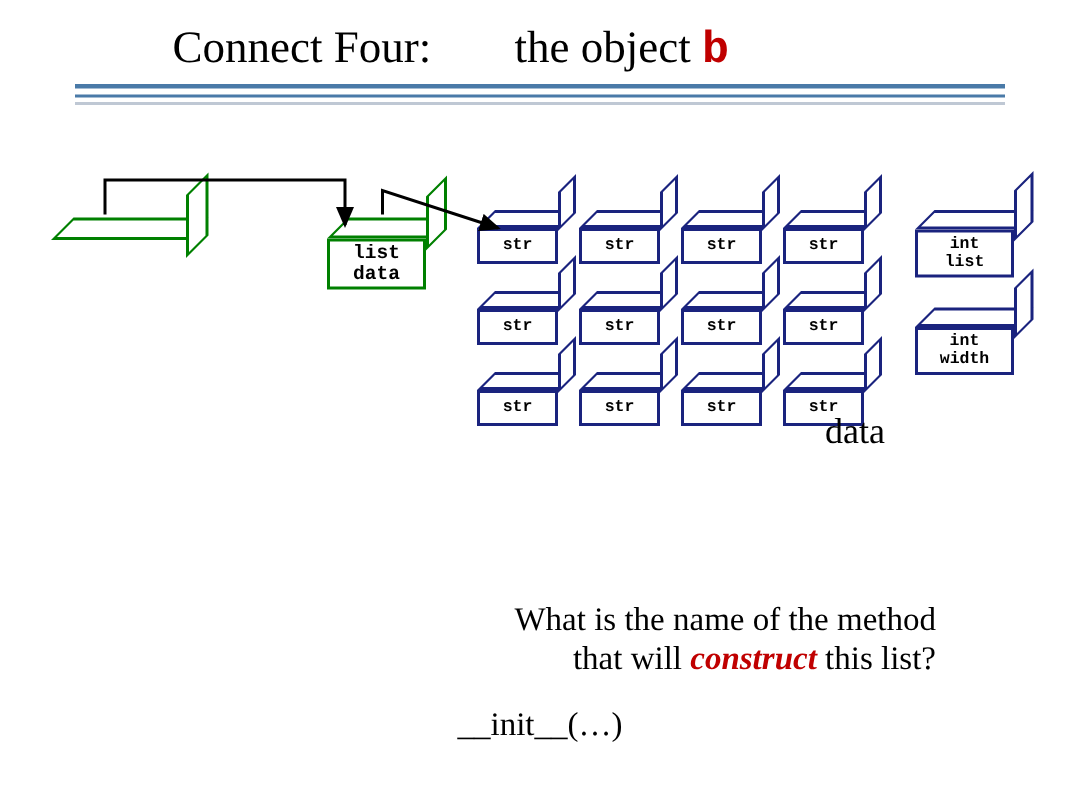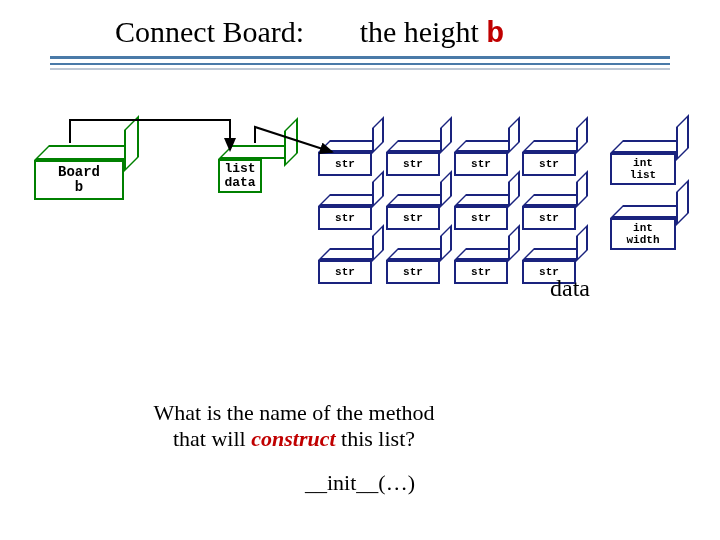--- a/index.html
+++ b/index.html
@@ -93,58 +93,55 @@
   }
 
   .data-label {
     position: absolute;
     font-size: 24px;
     color: #000;
   }
   .question {
     position: absolute;
     font-size: 22px;
-    text-align: center;
+    text-align: right;
     width: 588px;
     left: 0;
+    padding-left: 36px;
   }
   .construct { color: #c00000; font-weight: bold; font-style: italic; }
   .answer {
     position: absolute;
     font-size: 22px;
     width: 720px;
     left: 0;
     text-align: center;
   }
 </style>
 </head>
 <body>
 
 <div class="title-row">
-  <span>Connect Board:</span>
-  <span class="sub">the height</span>
+  <span>Connect Four:</span>
+  <span class="sub">the object</span>
   <span class="title-code">b</span>
 </div>
 <div class="rule top"></div>
 <div class="rule mid"></div>
 <div class="rule shadow"></div>
 
 <div class="box3d green" style="left:34px; top:145px; width:100px; height:55px;">
   <div class="top" style="left:0; bottom:40px; width:90px; height:15px;"></div>
   <div class="side" style="left:90px; top:-15px; width:15px; height:42px;"></div>
-  <div class="front mono" style="width:90px; height:40px;">
-    <span><span>Board</span>
-<span>b</span></span>
-  </div>
 </div>
 
 <div class="box3d green" style="left:218px; top:145px; width:80px; height:48px;">
   <div class="top" style="left:0; bottom:34px; width:66px; height:14px;"></div>
   <div class="side" style="left:66px; top:-14px; width:14px; height:36px;"></div>
-  <div class="front mono" style="width:44px; height:34px; font-size:13px;">
+  <div class="front mono" style="width:66px; height:34px; font-size:13px;">
     <span><span>list</span>
 <span>data</span></span>
   </div>
 </div>
 
 <div class="box3d navy" style="left:610px; top:140px; width:78px; height:45px;">
   <div class="top" style="left:0; bottom:32px; width:66px; height:13px;"></div>
   <div class="side" style="left:66px; top:-13px; width:13px; height:34px;"></div>
   <div class="front mono-sm" style="width:66px; height:32px;">
     <span><span>int</span><br><span>list</span></span>

